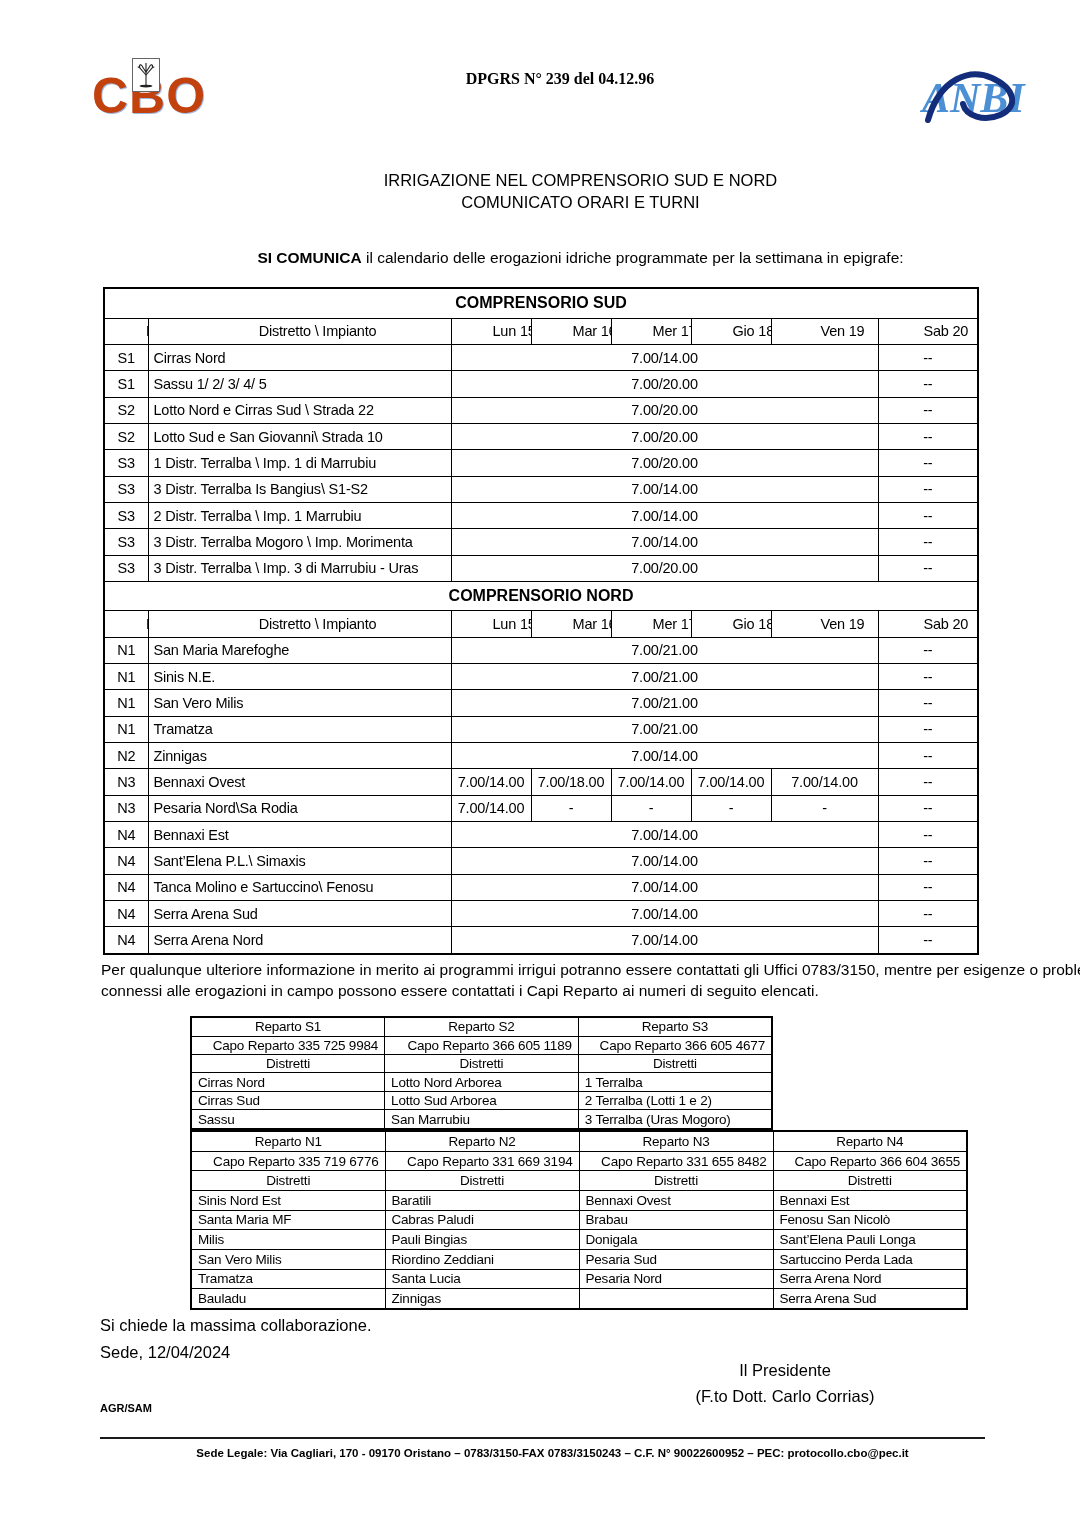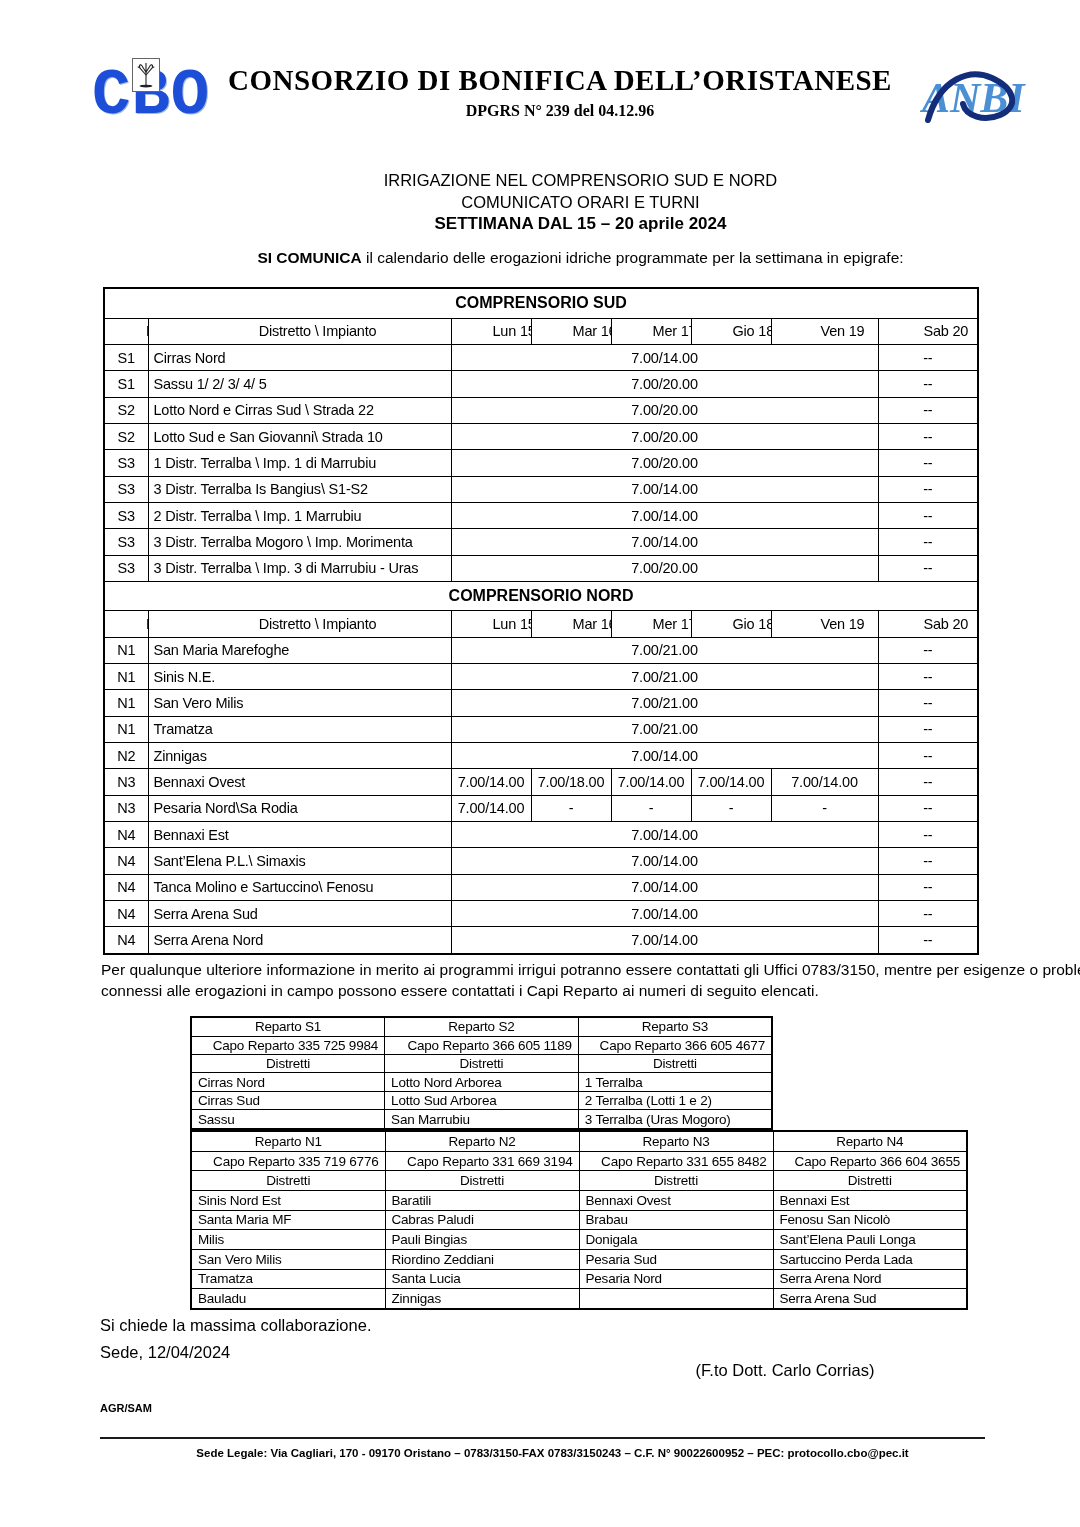--- a/index.html
+++ b/index.html
@@ -5,22 +5,22 @@
   html,body { margin:0; padding:0; background:#ffffff; }
   .page {
     position:relative; width:1080px; height:1527px; background:#ffffff;
     font-family:"Liberation Sans", sans-serif; color:#000; overflow:hidden;
   }
 
   
   .hdr { position:absolute; top:56px; left:90px; width:940px; height:96px; }
   .cbo { position:absolute; left:2px; top:12px; width:110px; height:62px; }
   .cbo-text {
-    font-family:Liberation Mono, monospace; font-weight:bold;
-    font-size:64px; line-height:56px; color:#1d4ed8; letter-spacing:1px;
+    font-family:Liberation Sans, sans-serif; font-weight:bold;
+    font-size:50px; line-height:56px; color:#c2410c; letter-spacing:1px;
     text-shadow:1px 1px 0 #9db9e6;
   }
   .cbo-tree {
     position:absolute; left:40px; top:-10px; width:26px; height:32px;
     background:#fff; border:1px solid #666; display:flex; align-items:center; justify-content:center;
   }
   .hdr-center { position:absolute; left:120px; width:700px; top:8px; text-align:center; }
   .doc-title {
     margin:0; font-family:"Liberation Serif", serif; font-weight:bold;
     font-size:29px; line-height:32px; letter-spacing:0.5px;
@@ -90,35 +90,33 @@
           <g stroke="#222" stroke-width="1.2" fill="none">
             <path d="M12 26 V10"></path>
             <path d="M12 15 L5 7 M12 15 L19 7 M12 12 L7 4 M12 12 L17 4 M12 11 V2"></path>
             <path d="M5 7 l-2 -1 M5 7 l0 -3 M19 7 l2 -1 M19 7 l0 -3 M7 4 l-2 0 M17 4 l2 0"></path>
           </g>
           <ellipse cx="12" cy="27" rx="7" ry="1.5" fill="#222"></ellipse>
         </svg>
       </div>
     </div>
     <div class="hdr-center">
-      <h1 class="doc-title">CONSORZIO DI BONIFICA DELL’ORISTANESE</h1>
       <div class="doc-subtitle">DPGRS N° 239 del 04.12.96</div>
     </div>
     <div class="anbi">
       <svg width="110" height="60" viewBox="0 0 110 60">
         <text x="2" y="46" font-family="Liberation Serif, serif" font-size="42" font-weight="bold" font-style="italic" fill="#4b8fd4">ANBI</text>
         <path d="M8 54 C 20 12, 50 2, 72 12 C 94 22, 100 40, 80 49 C 64 56, 46 50, 43 38" fill="none" stroke="#132d7a" stroke-width="6" stroke-linecap="round"></path>
       </svg>
     </div>
   </div>
 
   <div class="intro">
     <div class="intro-line">IRRIGAZIONE NEL COMPRENSORIO SUD E NORD</div>
     <div class="intro-line">COMUNICATO ORARI E TURNI</div>
-    <div class="intro-line bold">SETTIMANA DAL 15 – 20 aprile 2024</div>
   </div>
   <div class="announce"><b>SI COMUNICA</b><span> il calendario delle erogazioni idriche programmate per la settimana in epigrafe:</span></div>
 
   <table class="schedule">
     <colgroup>
       <col style="width:44px">
         <col style="width:303px">
         <col style="width:80px">
         <col style="width:80px">
       <col style="width:80px">
@@ -397,20 +395,21 @@
           <td class="dist">Serra Arena Sud</td>
         </tr>
       </tbody>
   </table>
 
   <div class="closing">
     <div>Si chiede la massima collaborazione.</div>
     <div>Sede, 12/04/2024</div>
   </div>
   <div class="signature">
+    <div>Il Presidente</div>
     <div>(F.to Dott. Carlo Corrias)</div>
   </div>
   <div class="agr">AGR/SAM</div>
 
   <div class="footer-rule"></div>
   <div class="footer-text">Sede Legale: Via Cagliari, 170 - 09170 Oristano – 0783/3150-FAX 0783/3150243 – C.F. N° 90022600952 – PEC: protocollo.cbo@pec.it</div>
 
 </div>
 
 </body></html>

